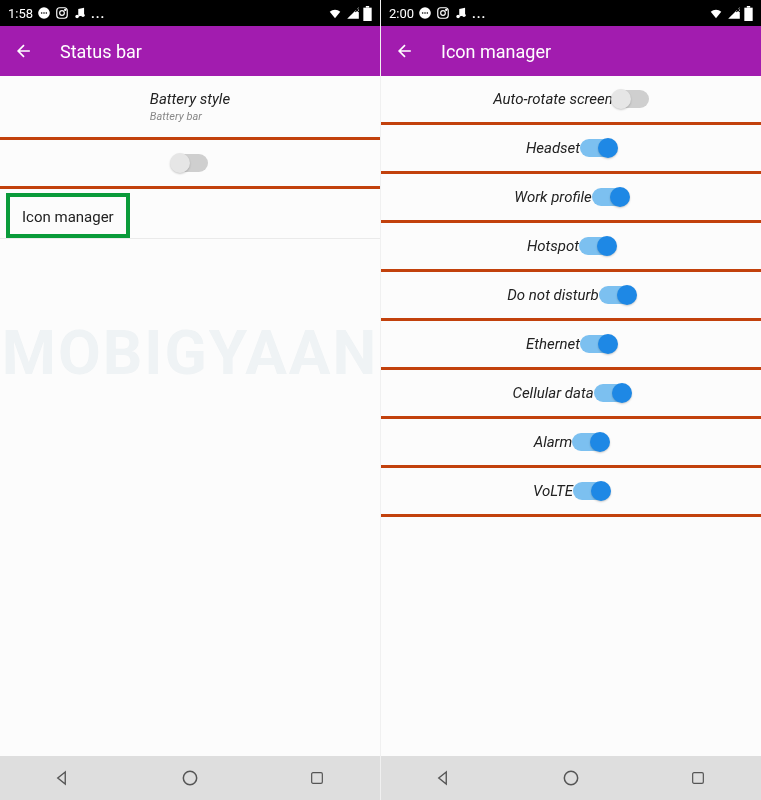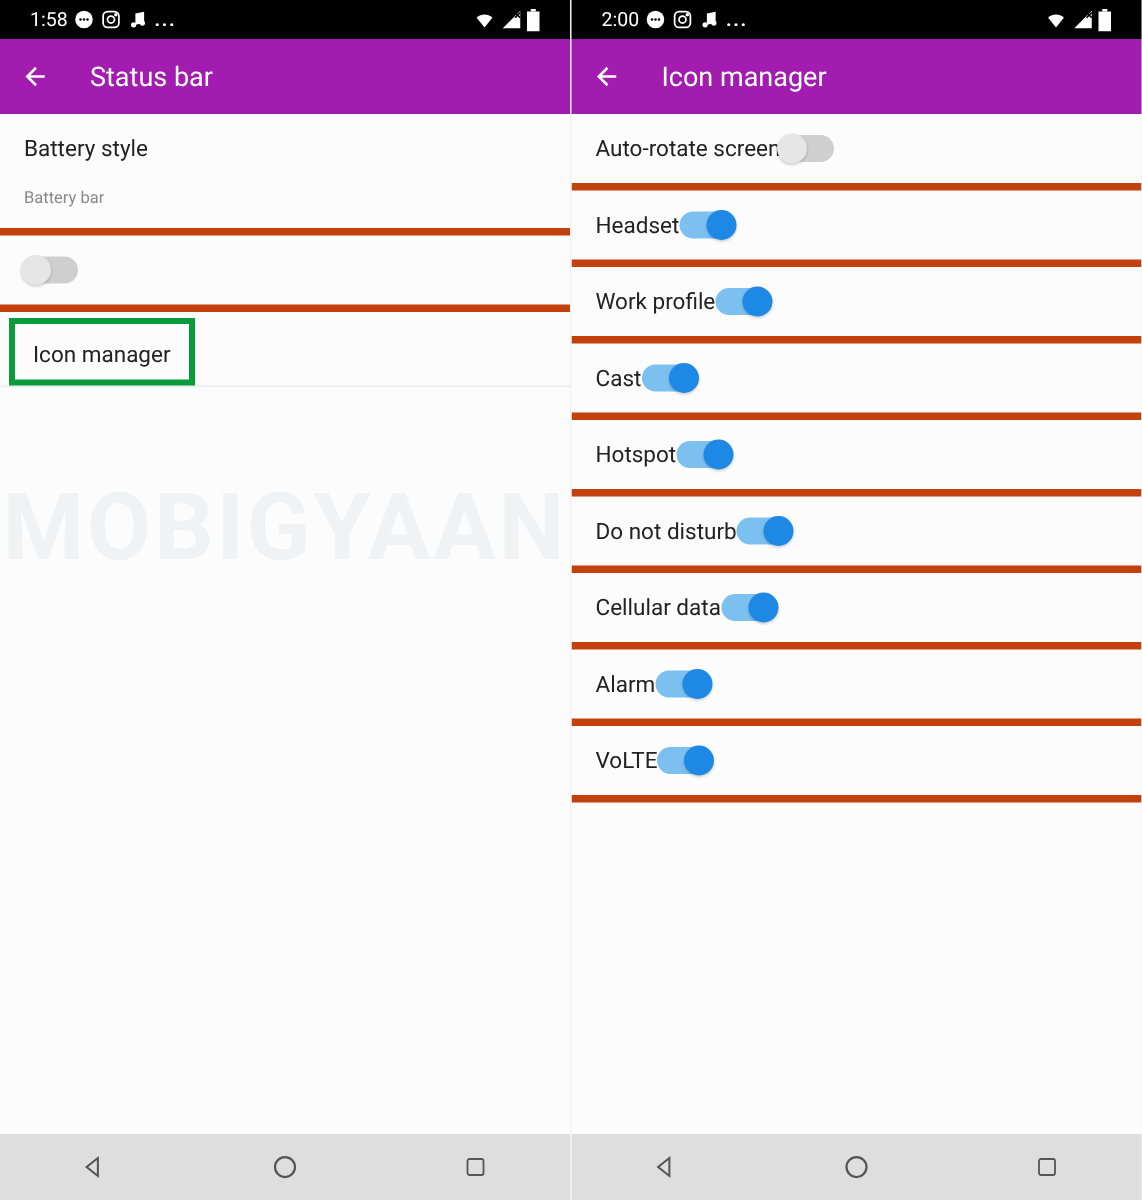--- a/index.html
+++ b/index.html
@@ -1,28 +1,28 @@
 <!DOCTYPE html>
 <html><head>
 <meta charset="utf-8">
 <style>
   * { margin: 0; padding: 0; box-sizing: border-box; font-family: Roboto, -apple-system, Arial, sans-serif; }
   body { background: #f0f0f0; width: 761px; height: 800px; display: flex; gap: 1px; position: relative; }
   .phone { flex: 1; background: #fcfcfc; display: flex; flex-direction: column; height: 100%; position: relative; }
-  .status-bar { height: 26px; background: #000; color: #fff; display: flex; align-items: center; justify-content: space-between; padding: 0 20px; font-size: 13px; }
+  .status-bar { height: 26px; background: #000; color: #fff; display: flex; align-items: center; justify-content: space-between; padding: 0 8px; font-size: 13px; }
   .status-left { display: flex; align-items: center; gap: 4px; }
   .status-right { display: flex; align-items: center; gap: 3px; }
   .status-icon { display: inline-flex; align-items: center; }
   .app-bar { height: 50px; background: #a21caf; color: #fff; display: flex; align-items: center; padding: 0 14px; gap: 26px; }
   .back-arrow { width: 20px; height: 20px; cursor: pointer; }
   .app-title { font-size: 18px; font-weight: 400; }
   .content { flex: 1; background: #fcfcfc; overflow: hidden; }
-  .row { padding: 14px 16px; border-bottom: 5px solid #c2410c; display: flex; align-items: center; justify-content: flex-start; }
+  .row { padding: 14px 16px; border-bottom: 3px solid #c2410c; display: flex; align-items: center; justify-content: center; font-style: italic; }
   .row-main { font-size: 15px; color: #222; }
-  .row-sub { font-size: 11px; color: #888; margin-top: 17px; }
+  .row-sub { font-size: 11px; color: #888; margin-top: 2px; }
   .row-text { display: flex; flex-direction: column; }
   .toggle { width: 36px; height: 18px; border-radius: 10px; position: relative; }
   .toggle .knob { width: 20px; height: 20px; border-radius: 50%; position: absolute; top: -1px; }
   .toggle.off { background: #cfcfcf; }
   .toggle.off .knob { background: #e6e6e6; left: -2px; box-shadow: 0 1px 2px rgba(0,0,0,.2); }
   .toggle.on { background: #7cc0f0; }
   .toggle.on .knob { background: #1e88e5; right: -2px; box-shadow: 0 1px 2px rgba(0,0,0,.2); }
   .highlight { border: 4px solid #0a9b3a; padding: 10px 12px 8px; display: inline-block; margin: 4px 0 0 6px; }
   .nav-bar { height: 44px; background: #dedede; display: flex; align-items: center; justify-content: space-around; }
   .nav-btn { width: 22px; height: 22px; display: flex; align-items: center; justify-content: center; cursor: pointer; }
@@ -192,33 +192,33 @@
           <span class="knob"></span>
         </span>
       </div>
       <div class="row">
         <span class="row-main">Work profile</span>
         <span class="toggle on">
           <span class="knob"></span>
         </span>
       </div>
       <div class="row">
-        <span class="row-main">Cast</span>
-        <span class="toggle on">
-          <span class="knob"></span>
-        </span>
-      </div>
-      <div class="row">
         <span class="row-main">Hotspot</span>
         <span class="toggle on">
           <span class="knob"></span>
         </span>
       </div>
       <div class="row">
         <span class="row-main">Do not disturb</span>
+        <span class="toggle on">
+          <span class="knob"></span>
+        </span>
+      </div>
+      <div class="row">
+        <span class="row-main">Ethernet</span>
         <span class="toggle on">
           <span class="knob"></span>
         </span>
       </div>
       <div class="row">
         <span class="row-main">Cellular data</span>
         <span class="toggle on">
           <span class="knob"></span>
         </span>
       </div>

